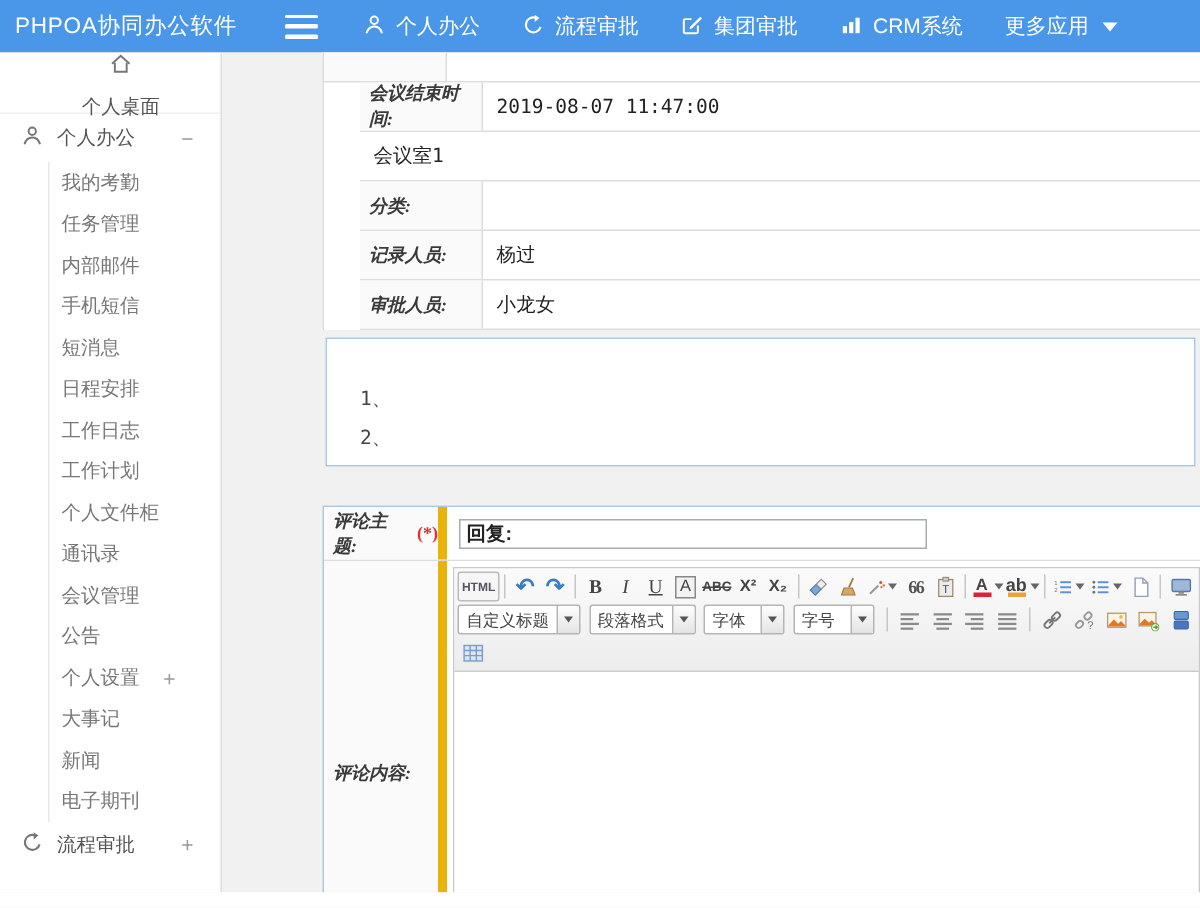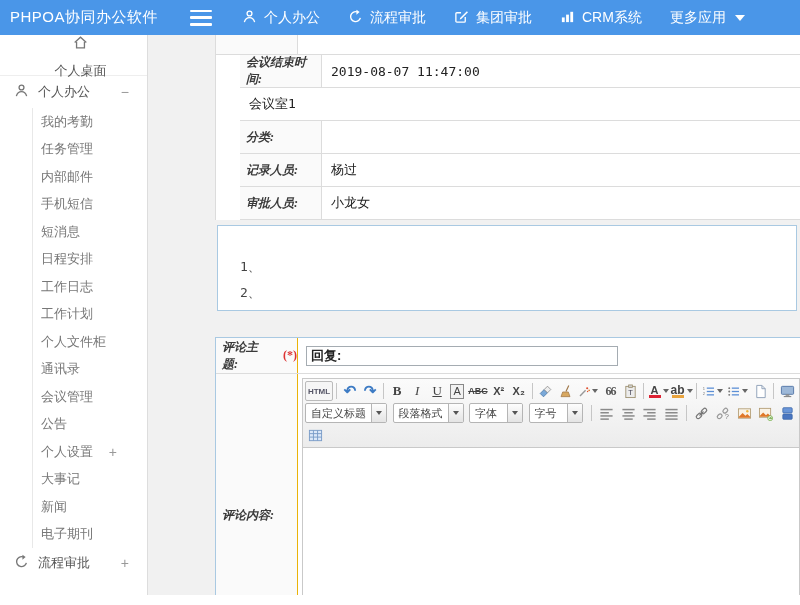--- a/index.html
+++ b/index.html
@@ -45,21 +45,21 @@
 
   .notes-box { position:absolute; left:69px; right:3px; top:190px; height:86px;
                border:1px solid #a9c9e2; background:#fff; padding-top:28px; padding-left:22px;
                font-family:"DejaVu Sans Mono", monospace; font-size:13px; color:#444; line-height:26px; }
 
   .comment-table { position:absolute; left:67px; right:-1px; top:302px; height:320px;
                    border:1px solid #a9c9e2; background:#fff; display:flex; flex-direction:column; }
   .c-row { display:flex; }
   .c-row.subject { height:36px; border-bottom:1px solid #dcdcdc; }
   .c-row.body { flex:1; }
-  .c-lbl { width:82px; flex:0 0 82px; background:#fafafa; border-right:1px solid #eab308;
+  .c-lbl { width:82px; flex:0 0 82px; background:#fafafa; border-right:6px solid #eab308;
            display:flex; align-items:center; padding-left:6px; gap:20px;
            font-family:"Liberation Serif", serif; font-style:italic; font-weight:600; font-size:12px; color:#3a3a3a; }
   .req { color:#dd3333; font-style:normal; font-weight:700; font-size:12px; }
   .c-cell { flex:1; display:flex; align-items:center; padding-left:8px; background:#fff; min-width:0; }
   .subject-input { width:312px; height:20px; border:1px solid #a5acb2; font-size:13px; font-weight:700;
                    padding:0 4px; color:#222; font-family:"Liberation Sans", sans-serif; }
 
   
   .editor { flex:1; margin:4px 0 0 2px; border:1px solid #c9c9c9; display:flex; flex-direction:column; min-width:0; }
   .toolbar { background:linear-gradient(#fbfbfb,#ececec); border-bottom:1px solid #c9c9c9; padding:1px 2px; }

